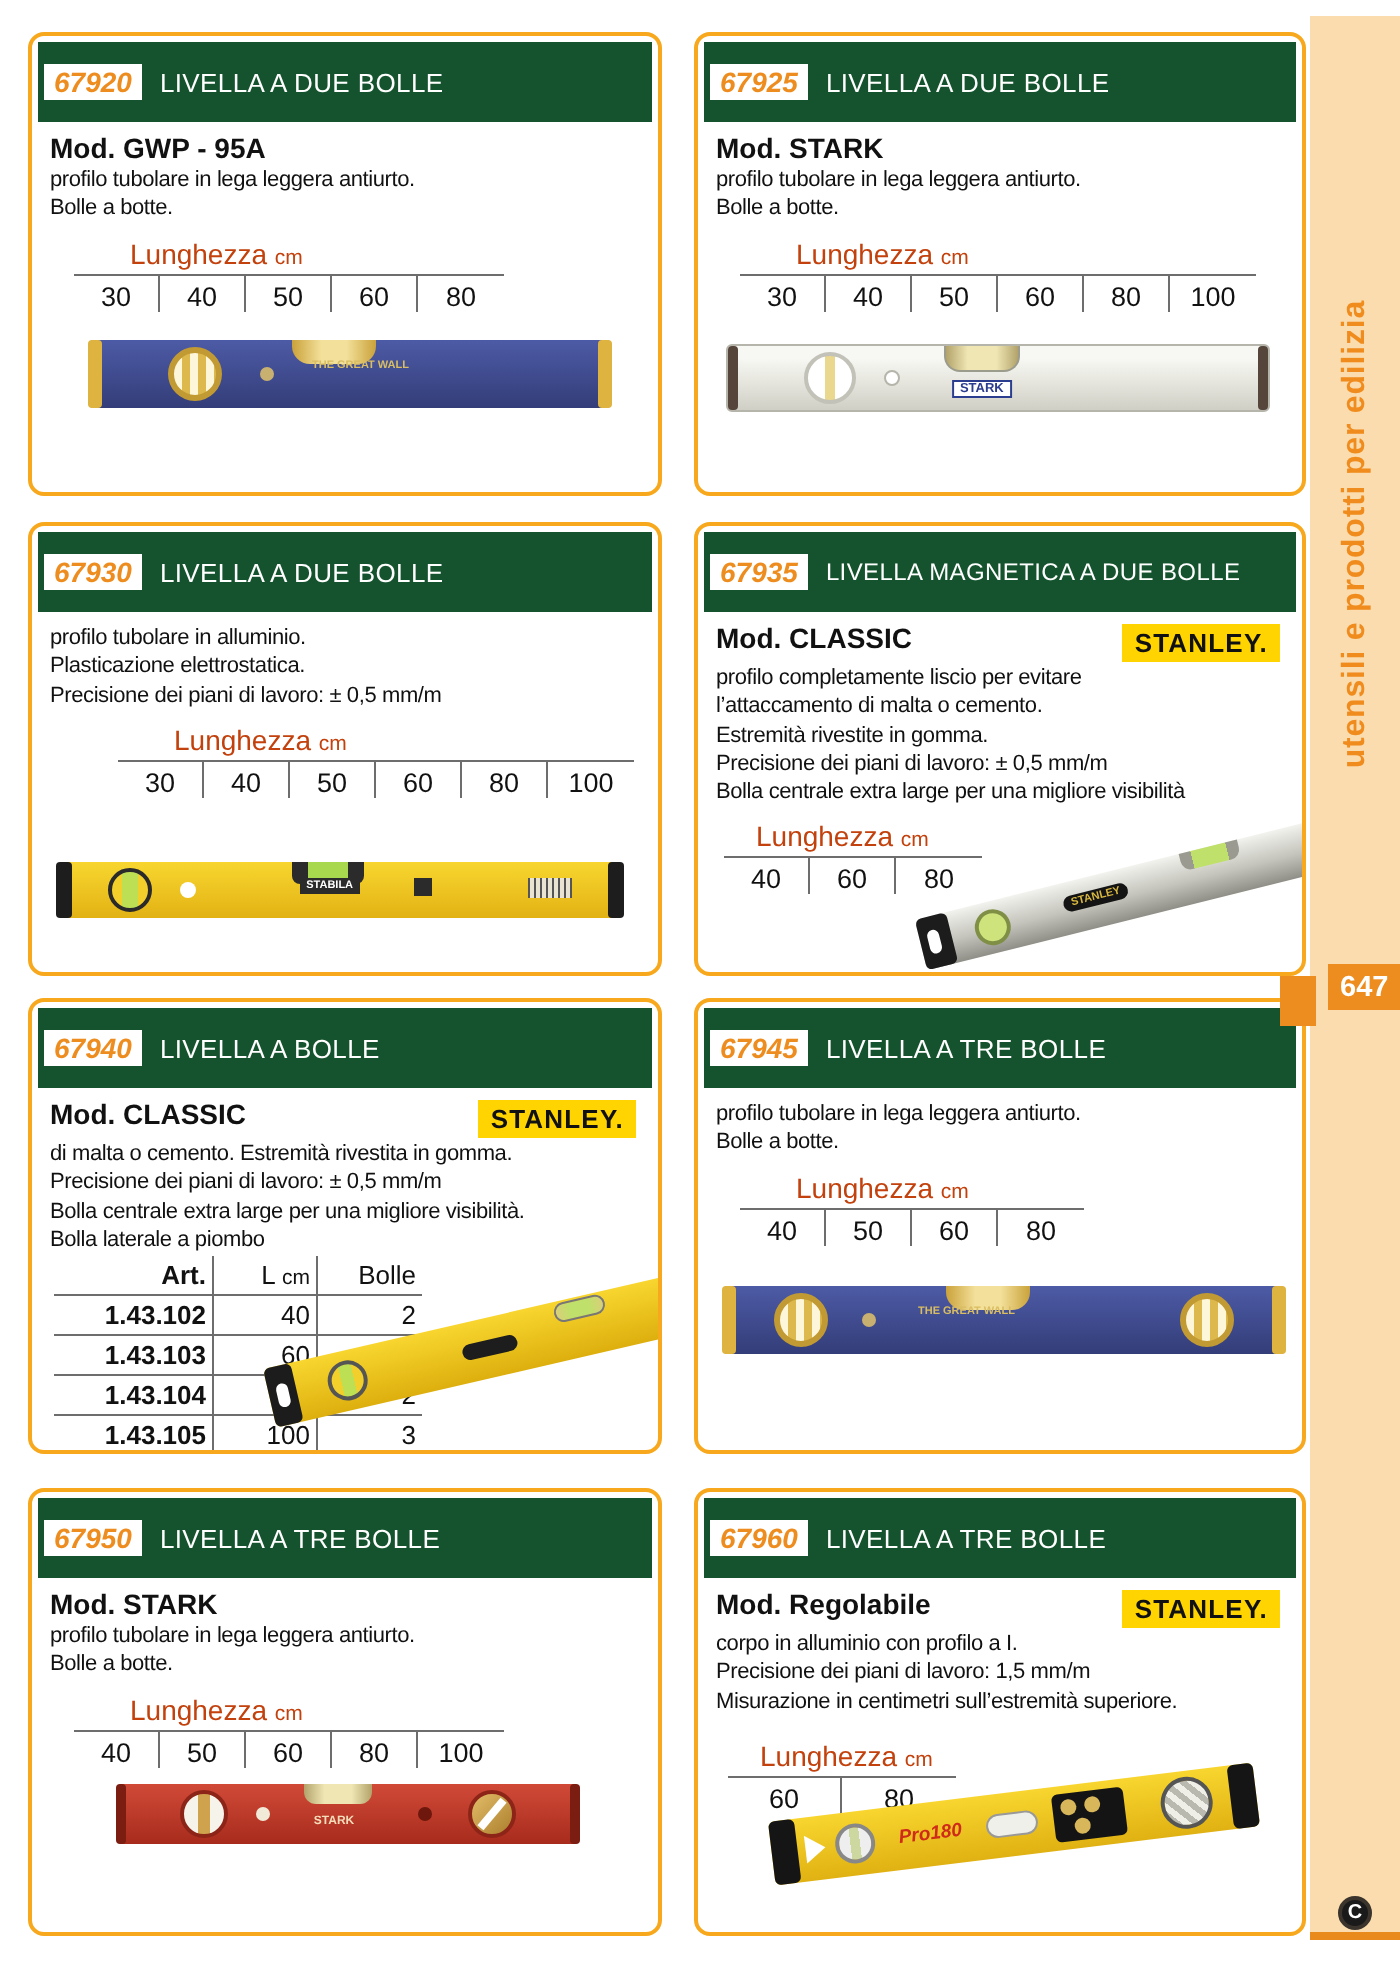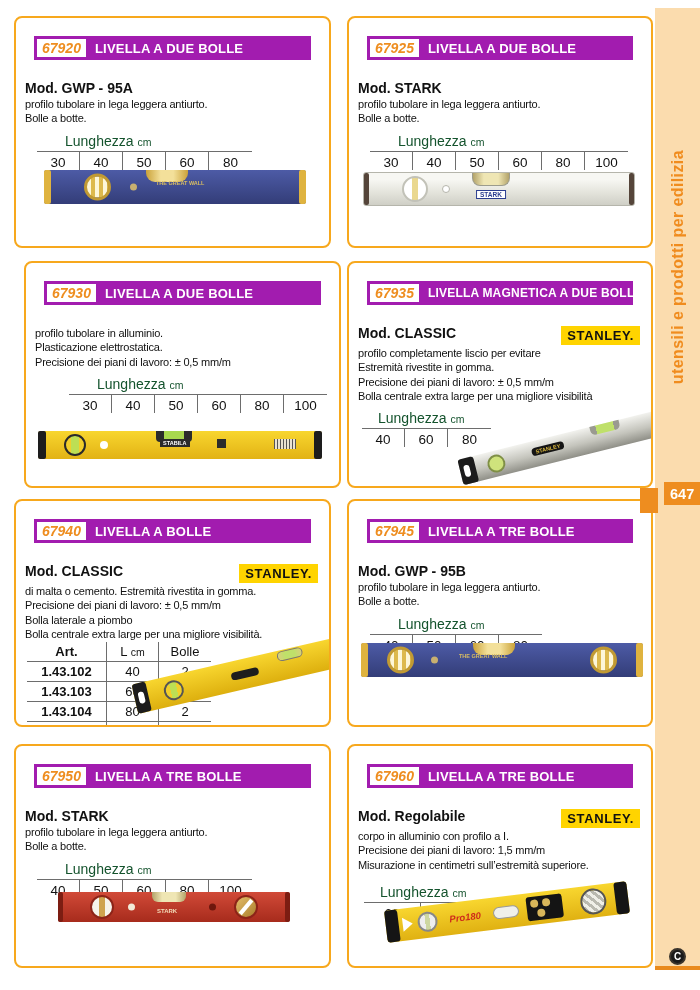--- a/index.html
+++ b/index.html
@@ -2,50 +2,50 @@
 <html><head>
 <meta charset="utf-8">
 <style>
   *{box-sizing:border-box}
   html,body{margin:0;padding:0}
   body{font-family:"Liberation Sans",sans-serif;background:#fff}
   #page{position:relative;width:700px;height:990px;background:#fff;overflow:hidden}
 
   
   .cell{position:absolute;border:2px solid #f7a81d;border-radius:8px;background:#fff;overflow:hidden}
-  .band{display:flex;align-items:center;gap:9px;background:#a21caf;margin:18px;padding:2px 3px;height:24px}
+  .band{display:flex;align-items:center;gap:9px;background:#14532d;margin:3px;padding:2px 3px;height:40px}
   .code{background:#fff;color:#ee8d1f;font-weight:bold;font-style:italic;font-size:14px;line-height:18px;padding:0 5px}
-  .cat{color:#fff;font-weight:bold;font-size:13px;letter-spacing:.2px;white-space:nowrap}
+  .cat{color:#fff;font-weight:normal;font-size:13px;letter-spacing:.2px;white-space:nowrap}
   .body{position:relative;padding:2px 9px 0 9px}
   .model-row{display:flex;justify-content:space-between;align-items:flex-start}
   .model{font-weight:bold;font-size:14px;color:#111;white-space:nowrap}
   .desc{font-size:11px;letter-spacing:-.2px;color:#111;line-height:1.3;margin-top:1px}
   .desc div{white-space:nowrap}
 
   
   .badge-stanley{background:#ffd400;color:#111;font-weight:bold;font-size:13px;letter-spacing:.6px;padding:2px 6px;margin:1px 2px 0 0;white-space:nowrap}
   .badge-stabila{background:#ffd400;color:#111;font-weight:bold;font-style:italic;font-size:11px;padding:2px 5px;display:flex;align-items:center;gap:4px;margin:1px 2px 0 0}
   .stabila-mark{width:13px;height:13px;background:#111;position:relative;display:inline-block}
   .stabila-mark::before{content:"";position:absolute;left:2px;bottom:2px;width:4px;height:4px;background:#fff}
   .stabila-mark::after{content:"";position:absolute;right:2px;top:2px;width:5px;height:5px;background:#fff}
 
   
   .len{display:inline-block;margin:7px 0 0 12px}
-  .len-head{font-size:14px;color:#14532d;padding-left:28px}
+  .len-head{font-size:14px;color:#c2410c;padding-left:28px}
   .unit{font-size:10.5px}
   .len-vals{display:flex;border-top:1.5px solid #6d6d6d;margin-top:2px}
   .len-vals span{min-width:43px;text-align:center;font-size:13.5px;color:#111;padding:3px 2px 0;border-right:1.5px solid #6d6d6d}
   .len-vals span:last-child{border-right:0}
   .len.wide .len-vals span{min-width:57px}
 
   
   .art-table{display:inline-block;margin:1px 0 0 2px;font-size:13px;color:#111}
   .tr{display:flex;border-bottom:1.5px solid #6d6d6d}
   .tr:last-child{border-bottom:0}
-  .tr>span{padding:2px 3px;text-align:center;border-right:1.5px solid #6d6d6d}
+  .tr>span{padding:2px 3px;text-align:right;border-right:1.5px solid #6d6d6d}
   .tr>span:last-child{border-right:0}
   .c-art{width:80px}.c-l{width:52px}.c-b{width:52px}
   .b{font-weight:bold}
 
   
   .product{position:absolute;border-radius:3px}
   .cap{position:absolute;top:0;bottom:0;width:7px;border-radius:2px}
   .cap.l{left:0}.cap.r{right:0}
   .slot{position:absolute;left:4px;top:50%;transform:translateY(-50%);width:6px;height:12px;background:#fff;border-radius:3px}
   .cvial{position:absolute;top:50%;transform:translateY(-50%);border-radius:50%}
@@ -181,21 +181,21 @@
     <div class="product p-silver" style="left:14px;top:154px;width:272px;height:34px">
       <span class="cap l"></span>
       <span class="cap r"></span>
       <span class="cvial" style="left:38px"></span>
       <span class="dot" style="left:78px"></span>
       <span class="tvial" style="left:47%"></span>
       <span class="plabel">STARK</span>
     </div>
   </section>
 
-  <section class="cell" style="left:24px;top:261px;width:317px;height:227px">
+  <section class="cell" style="left:14px;top:261px;width:317px;height:227px">
     <header class="band">
       <span class="code">67930</span>
       <span class="cat">LIVELLA A DUE BOLLE</span>
     </header>
     <div class="body">
       <div class="desc">
         <div>profilo tubolare in alluminio.</div>
         <div>Plasticazione elettrostatica.</div>
         <div>Precisione dei piani di lavoro: ± 0,5 mm/m</div>
       </div>
@@ -228,20 +228,21 @@
       <span class="code">67935</span>
       <span class="cat" style="font-size:12px">LIVELLA MAGNETICA A DUE BOLLE</span>
     </header>
     <div class="body">
       <div class="model-row">
         <div class="model">Mod. CLASSIC</div>
         <div class="badge-stanley">STANLEY.</div>
       </div>
       <div class="desc">
         <div>profilo completamente liscio per evitare</div>
+        <div>l’attaccamento di malta o cemento.</div>
         <div>Estremità rivestite in gomma.</div>
         <div>Precisione dei piani di lavoro: ± 0,5 mm/m</div>
         <div>Bolla centrale extra large per una migliore visibilità</div>
       </div>
       <div class="len" style="margin-left:4px">
         <div class="len-head" style="padding-left:16px"><span>Lunghezza</span> <span class="unit">cm</span></div>
         <div class="len-vals">
           <span>40</span>
           <span>60</span>
           <span>80</span>
@@ -264,22 +265,22 @@
       <span class="cat">LIVELLA A BOLLE</span>
     </header>
     <div class="body">
       <div class="model-row">
         <div class="model">Mod. CLASSIC</div>
         <div class="badge-stanley">STANLEY.</div>
       </div>
       <div class="desc">
         <div>di malta o cemento. Estremità rivestita in gomma.</div>
         <div>Precisione dei piani di lavoro: ± 0,5 mm/m</div>
+        <div>Bolla centrale extra large per una migliore visibilità.</div>
         <div>Bolla laterale a piombo</div>
-        <div>Bolla centrale extra large per una migliore visibilità.</div>
       </div>
       <div class="art-table">
         <div class="tr">
           <span class="c-art b">Art.</span>
           <span class="c-l"><span>L</span> <span class="unit">cm</span></span>
           <span class="c-b">Bolle</span>
         </div>
         <div class="tr">
           <span class="c-art b">1.43.102</span>
           <span class="c-l">40</span>
@@ -311,21 +312,20 @@
       <span class="ovial" style="left:66%"></span>
     </div>
   </section>
 
   <section class="cell" style="left:347px;top:499px;width:306px;height:228px">
     <header class="band">
       <span class="code">67945</span>
       <span class="cat">LIVELLA A TRE BOLLE</span>
     </header>
     <div class="body">
-      <div class="model">Mod. GWP - 95B</div>
       <div class="desc">
         <div>profilo tubolare in lega leggera antiurto.</div>
         <div>Bolle a botte.</div>
       </div>
       <div class="len">
         <div class="len-head"><span>Lunghezza</span> <span class="unit">cm</span></div>
         <div class="len-vals">
           <span>40</span>
           <span>50</span>
           <span>60</span>

